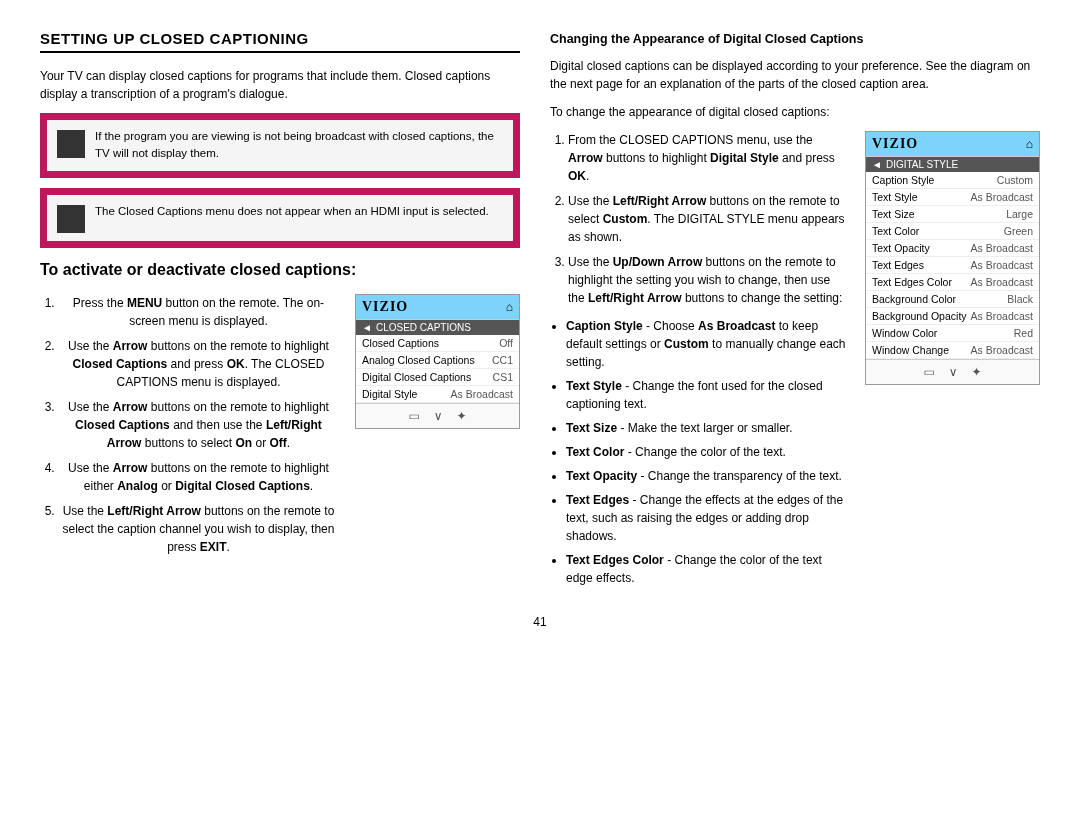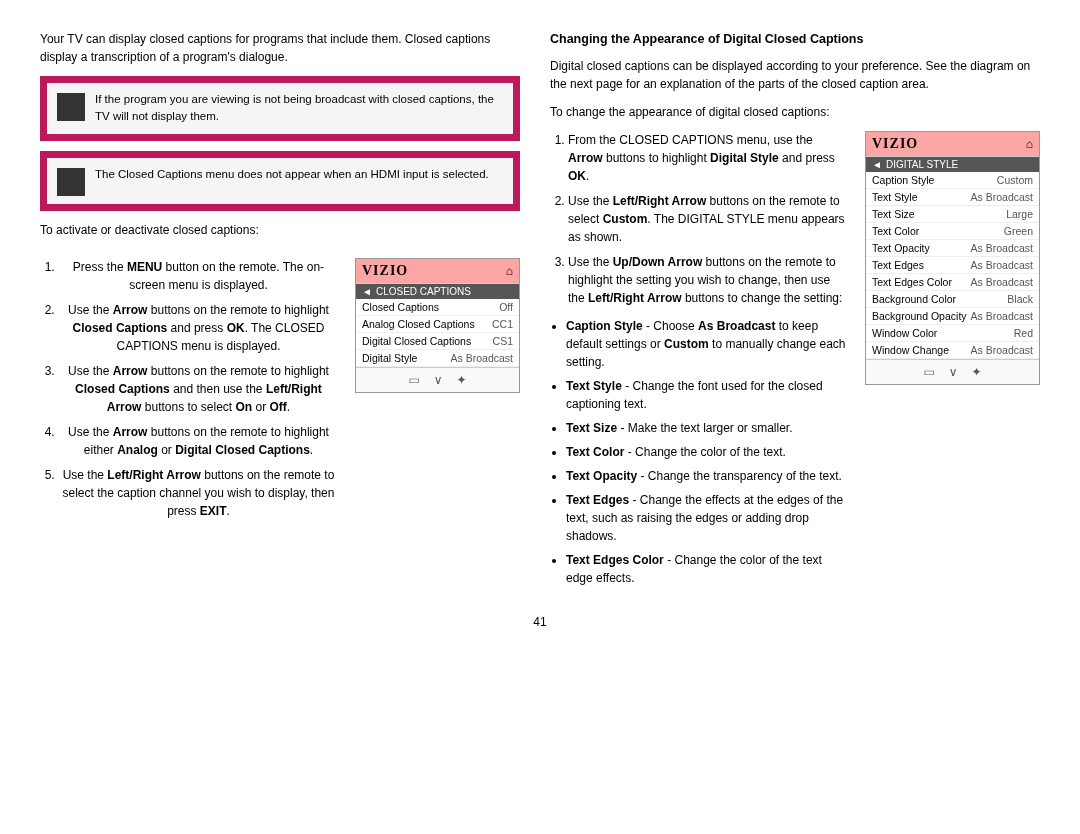--- a/index.html
+++ b/index.html
@@ -54,22 +54,23 @@
       height: 28px;
       background: #333;
       flex-shrink: 0;
       margin-top: 2px;
     }
     .notice-text {
       font-size: 11.5px;
       line-height: 1.5;
     }
     .steps-heading {
-      font-size: 12px;
-      margin-bottom: 19px;
+      font-size: 16px;
+      margin-bottom: 12px;
+      font-weight: bold;
     }
     ol {
       padding-left: 18px;
       margin-bottom: 10px;
     }
     ol li {
       font-size: 12px;
       line-height: 1.5;
       margin-bottom: 7px;
     }
@@ -96,21 +97,21 @@
       flex-shrink: 0;
       border: 1px solid #999;
       background: #fff;
       font-size: 10.5px;
     }
     .menu-header {
       display: flex;
       flex-direction: row;
       align-items: center;
       justify-content: space-between;
-      background: #fca5a5;
+      background: #7dd3fc;
       padding: 4px 6px;
       border-bottom: 1px solid #ccc;
     }
     .vizio-logo {
       font-size: 14px;
       font-weight: bold;
       font-family: serif;
       letter-spacing: 1px;
     }
     .home-icon {
@@ -177,20 +178,21 @@
       background: #fff;
       font-size: 10.5px;
     }
   </style>
 </head>
 <body>
 
 <div class="page-container">
 
   <div class="left-col">
+    <h1 class="main-title">SETTING UP CLOSED CAPTIONING</h1>
     <p>Your TV can display closed captions for programs that include them. Closed captions display a transcription of a program's dialogue.</p>
 
     <div class="notice-box">
       <div class="notice-icon"></div>
       <span class="notice-text">If the program you are viewing is not being broadcast with closed captions, the TV will not display them.</span>
     </div>
 
     <div class="notice-box">
       <div class="notice-icon"></div>
       <span class="notice-text">The Closed Captions menu does not appear when an HDMI input is selected.</span>

